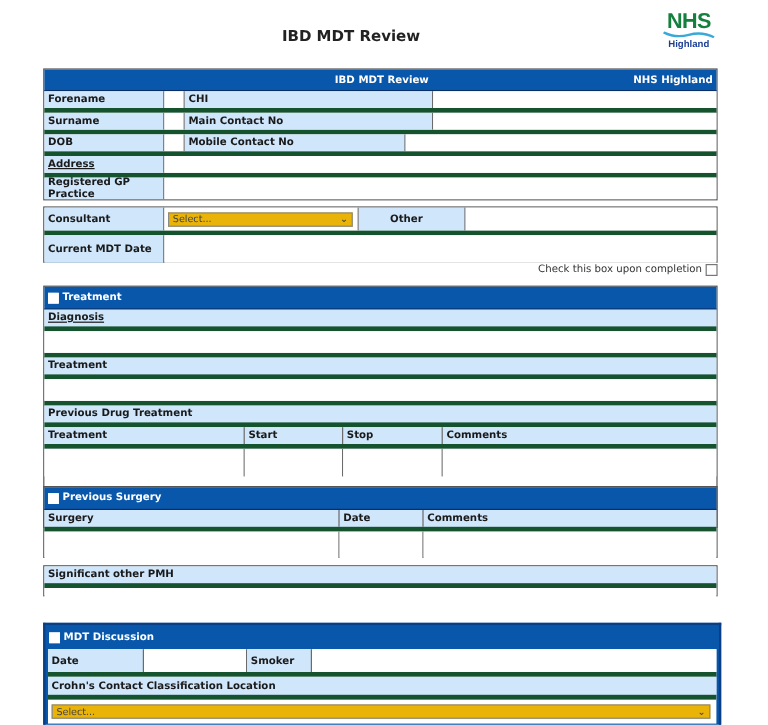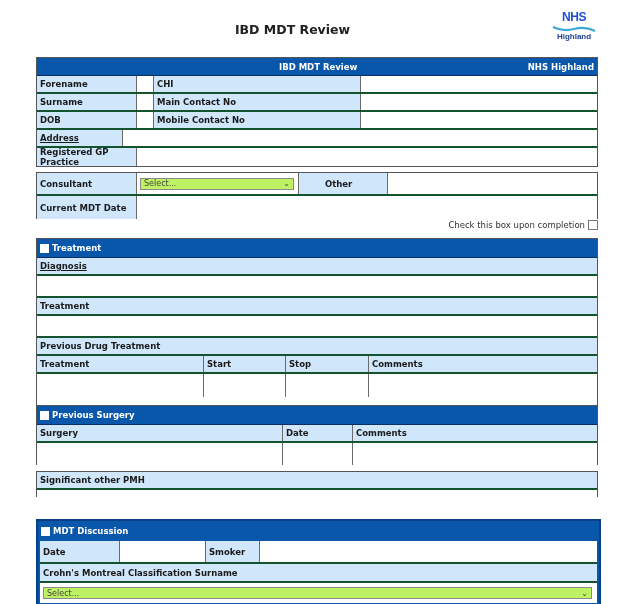--- a/index.html
+++ b/index.html
@@ -1,31 +1,31 @@
 <!DOCTYPE html>
 <html><head>
 <meta charset="utf-8">
 <style>
   html, body { margin:0; padding:0; background:#ffffff; }
   body { width:640px; height:604px; overflow:hidden; position:relative; font-family:"DejaVu Sans", sans-serif; font-size:8.5px; color:#1a1a1a; }
   .title { position:absolute; left:0; width:585px; top:22px; text-align:center; font-weight:bold; font-size:12.5px; color:#222; }
   .logo { position:absolute; left:548px; top:9px; width:52px; height:40px; text-align:center; }
-  .logo .nhs { font-weight:bold; font-size:12px; color:#1d4ed8; letter-spacing:-0.5px; line-height:17px; font-family:"Liberation Sans", sans-serif; }
+  .logo .nhs { font-weight:bold; font-size:18px; color:#15803d; letter-spacing:-0.5px; line-height:17px; font-family:"Liberation Sans", sans-serif; }
   .logo svg { display:block; margin:0 auto; }
   .logo .hl { font-size:8px; font-weight:bold; color:#1c3f94; line-height:9px; font-family:"Liberation Sans", sans-serif; }
   .box { position:absolute; left:36px; width:562px; border:1px solid #555; box-sizing:border-box; }
-  .row { display:flex; border-bottom:2px solid #14532d; box-sizing:border-box; }
+  .row { display:flex; border-bottom:4px solid #14532d; box-sizing:border-box; }
   .row:last-child { border-bottom:none; }
   .cell { box-sizing:border-box; border-right:1px solid #6b6b6b; padding:0 3px; display:flex; align-items:center; font-weight:bold; }
   .cell:last-child { border-right:none; }
   .lbl { background:#cfe6fb; }
   .val { background:#ffffff; }
   .hdr { background:#0957ab; color:#fff; font-weight:bold; display:flex; align-items:center; padding:0 3px; border-bottom:1px solid #0a2f66; box-sizing:border-box; }
   .chk { width:7px; height:7px; background:#fff; display:inline-block; margin-right:3px; border:1px solid #fff; }
-  .sel { height:12px; border:1px solid #8a8a8a; background:#bef264; display:flex; align-items:center; justify-content:space-between; padding:0 3px; font-weight:normal; font-size:8px; color:#444; box-sizing:border-box; }
+  .sel { height:12px; border:1px solid #8a8a8a; background:#eab308; display:flex; align-items:center; justify-content:space-between; padding:0 3px; font-weight:normal; font-size:8px; color:#444; box-sizing:border-box; }
   .complete { position:absolute; top:220px; left:420px; width:178px; text-align:right; font-size:8.5px; color:#333; display:flex; justify-content:flex-end; align-items:center; }
   .complete .cb { width:8px; height:8px; border:1px solid #777; background:#fff; margin-left:3px; display:inline-block; }
 </style>
 </head>
 <body>
 
 <div class="title">IBD MDT Review</div>
 
 <div class="logo">
   <div class="nhs">NHS</div>
@@ -49,25 +49,25 @@
   </div>
   <div class="row" style="height:18px;">
     <div class="cell lbl" style="width:100px;">Surname</div>
     <div class="cell val" style="width:17px;"></div>
     <div class="cell lbl" style="width:207px;">Main Contact No</div>
     <div class="cell val" style="flex:1;"></div>
   </div>
   <div class="row" style="height:18px;">
     <div class="cell lbl" style="width:100px;">DOB</div>
     <div class="cell val" style="width:17px;"></div>
-    <div class="cell lbl" style="width:207px;">Mobile Contact No</div>
+    <div class="cell lbl" style="width:184px;">Mobile Contact No</div>
     <div class="cell val" style="flex:1;"></div>
   </div>
   <div class="row" style="height:18px;">
-    <div class="cell lbl" style="width:86px;text-decoration:underline;">Address</div>
+    <div class="cell lbl" style="width:100px;text-decoration:underline;">Address</div>
     <div class="cell val" style="flex:1;"></div>
   </div>
   <div class="row" style="height:18px;">
     <div class="cell lbl" style="width:100px;">Registered GP Practice</div>
     <div class="cell val" style="flex:1;"></div>
   </div>
 </div>
 
 <div class="box" style="top:172px; height:47px;">
   <div class="row" style="height:23px;">
@@ -158,21 +158,21 @@
     <span>MDT Discussion</span>
   </div>
   <div style="margin:0 2px; background:#fff;">
     <div class="row" style="height:23px;">
       <div class="cell lbl" style="width:80px;">Date</div>
       <div class="cell val" style="width:86px;"></div>
       <div class="cell lbl" style="width:54px;">Smoker</div>
       <div class="cell val" style="flex:1;"></div>
     </div>
     <div class="row lbl" style="height:19px;">
-      <div class="cell" style="flex:1;">Crohn's Montreal Classification Surname</div>
+      <div class="cell" style="flex:1;">Crohn's Contact Classification Location</div>
     </div>
     <div class="row" style="height:20px; align-items:center; padding:0 3px; border-bottom:none;">
       <div class="sel" style="width:549px;">
         <span>Select...</span>
         <span>⌄</span>
       </div>
     </div>
   </div>
 </div>
 

